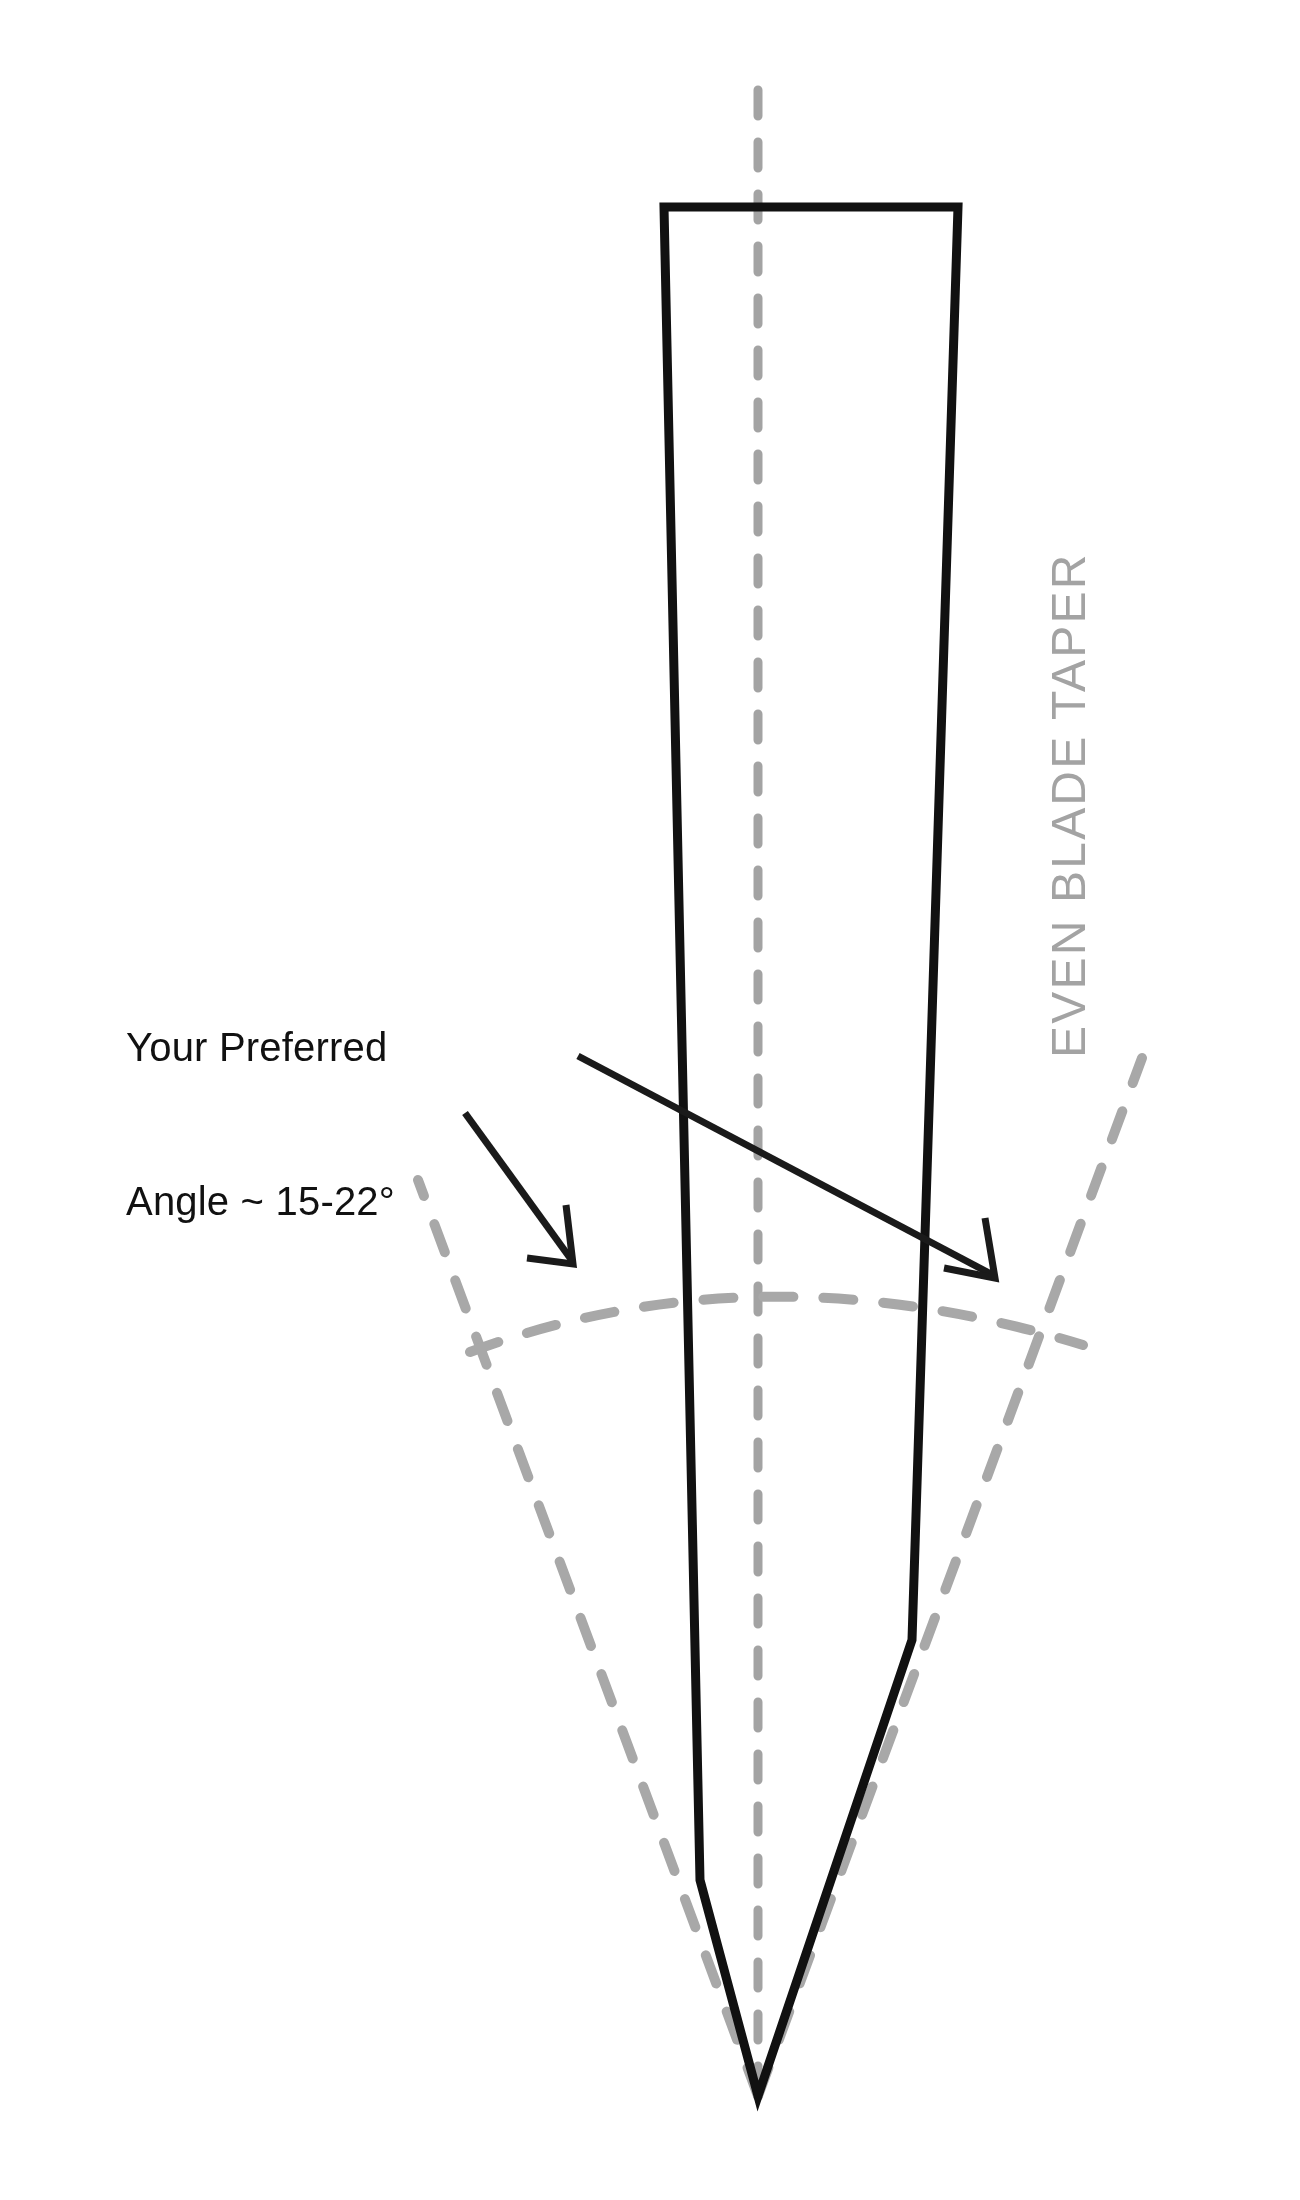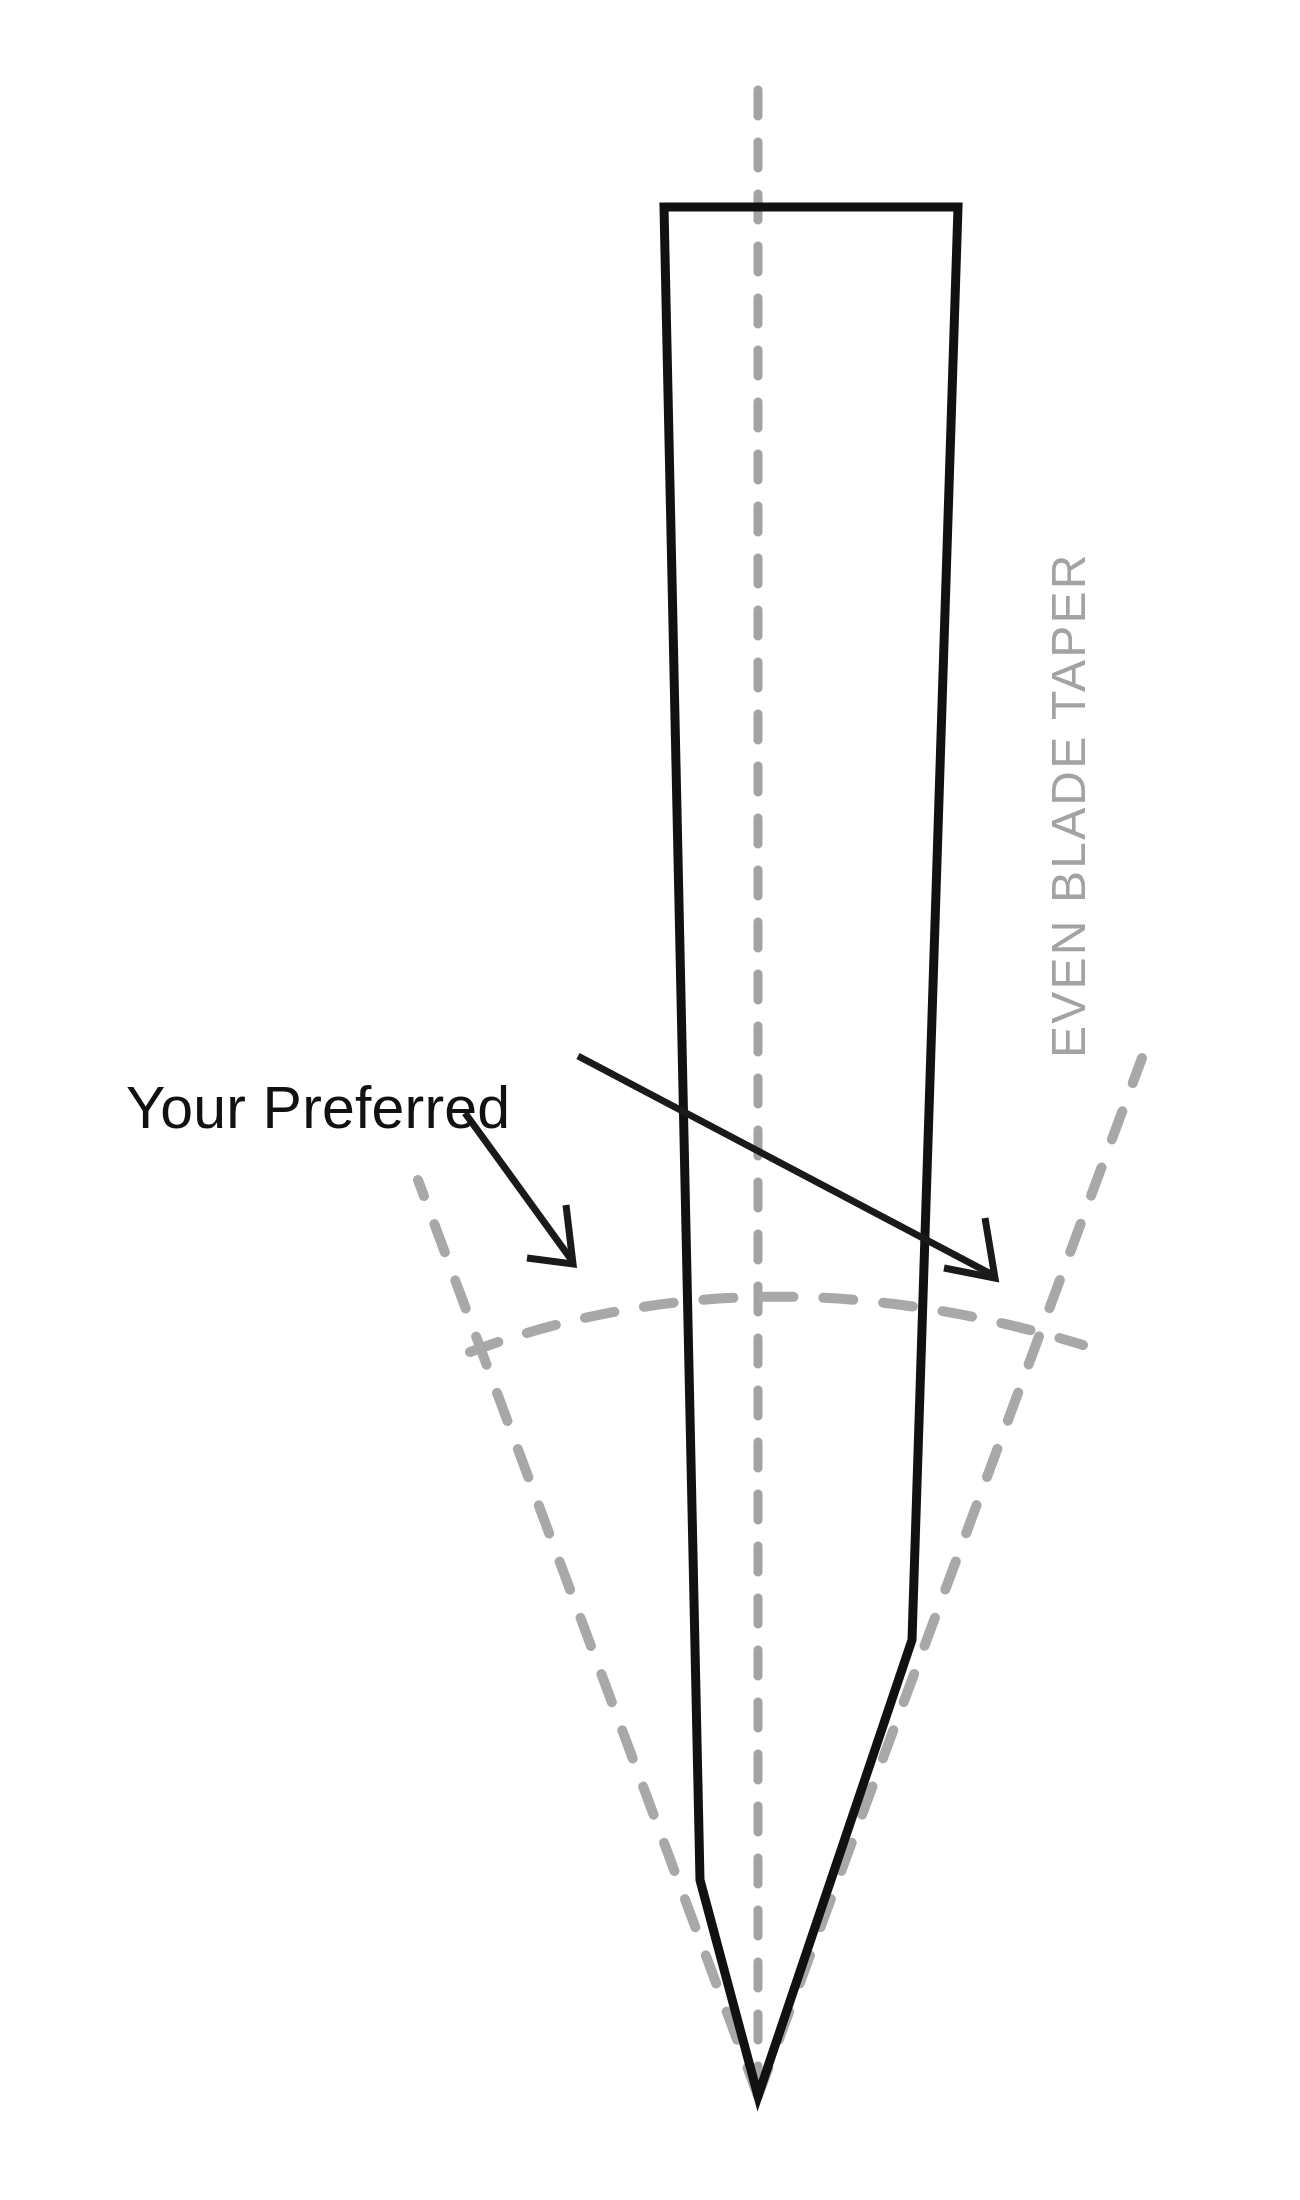--- a/index.html
+++ b/index.html
@@ -66,21 +66,21 @@
     position: absolute;
     color: #111111;
     font-family: "Liberation Sans", sans-serif;
     white-space: pre;
     line-height: 1.28;
     letter-spacing: 0.2px;
   }
   #callout-label {
     left: 126px;
     top: 920px;
-    font-size: 59px;
+    font-size: 40px;
     font-weight: 400;
   }
   #callout-label .callout-line {
     display: block;
   }
   #taper-label {
     left: 0px;
     top: 0px;
     font-size: 48px;
     letter-spacing: 2.2px;
@@ -110,17 +110,18 @@
 
     <path class="callout-arrow" d="M 465 1113 L 573 1262"></path>
     <path class="callout-arrow" d="M 527 1258 L 573 1264 L 566 1205"></path>
 
     <path class="callout-arrow" d="M 578 1056 L 993 1275"></path>
     <path class="callout-arrow" d="M 944 1268 L 995 1278 L 985 1218"></path>
   </svg>
 
   <div class="label-text" id="callout-label">
     <span class="callout-line">Your Preferred</span>
+    <span class="callout-line">Angle ~ 15-22°</span>
   </div>
 
   <div class="label-text" id="taper-label">EVEN BLADE TAPER</div>
 
 </div>
 
 </body></html>

